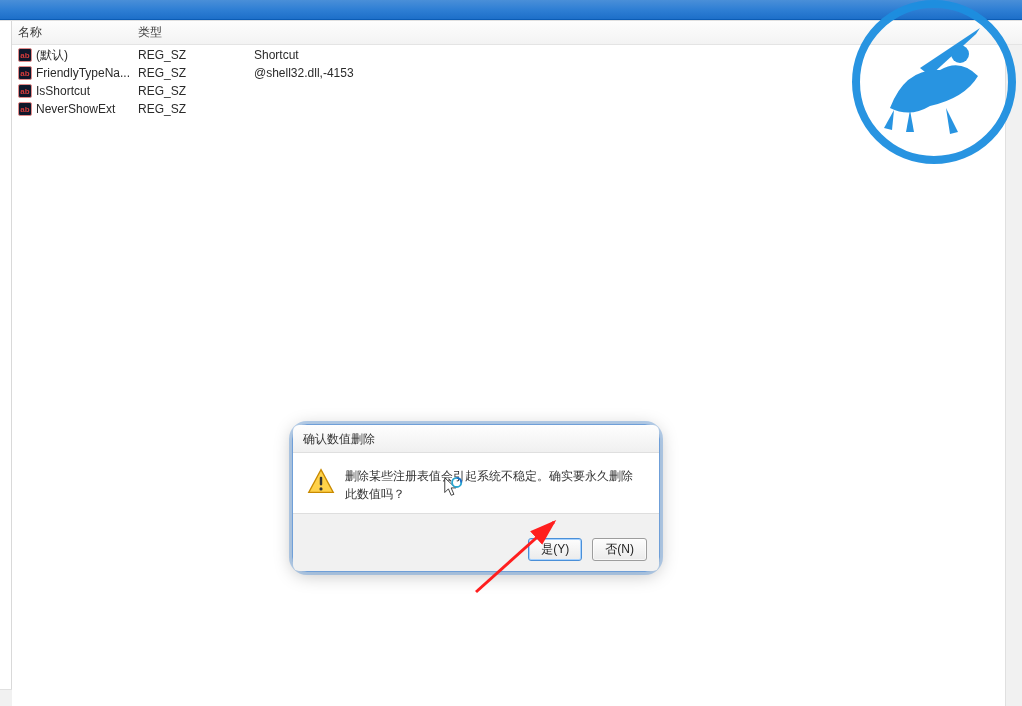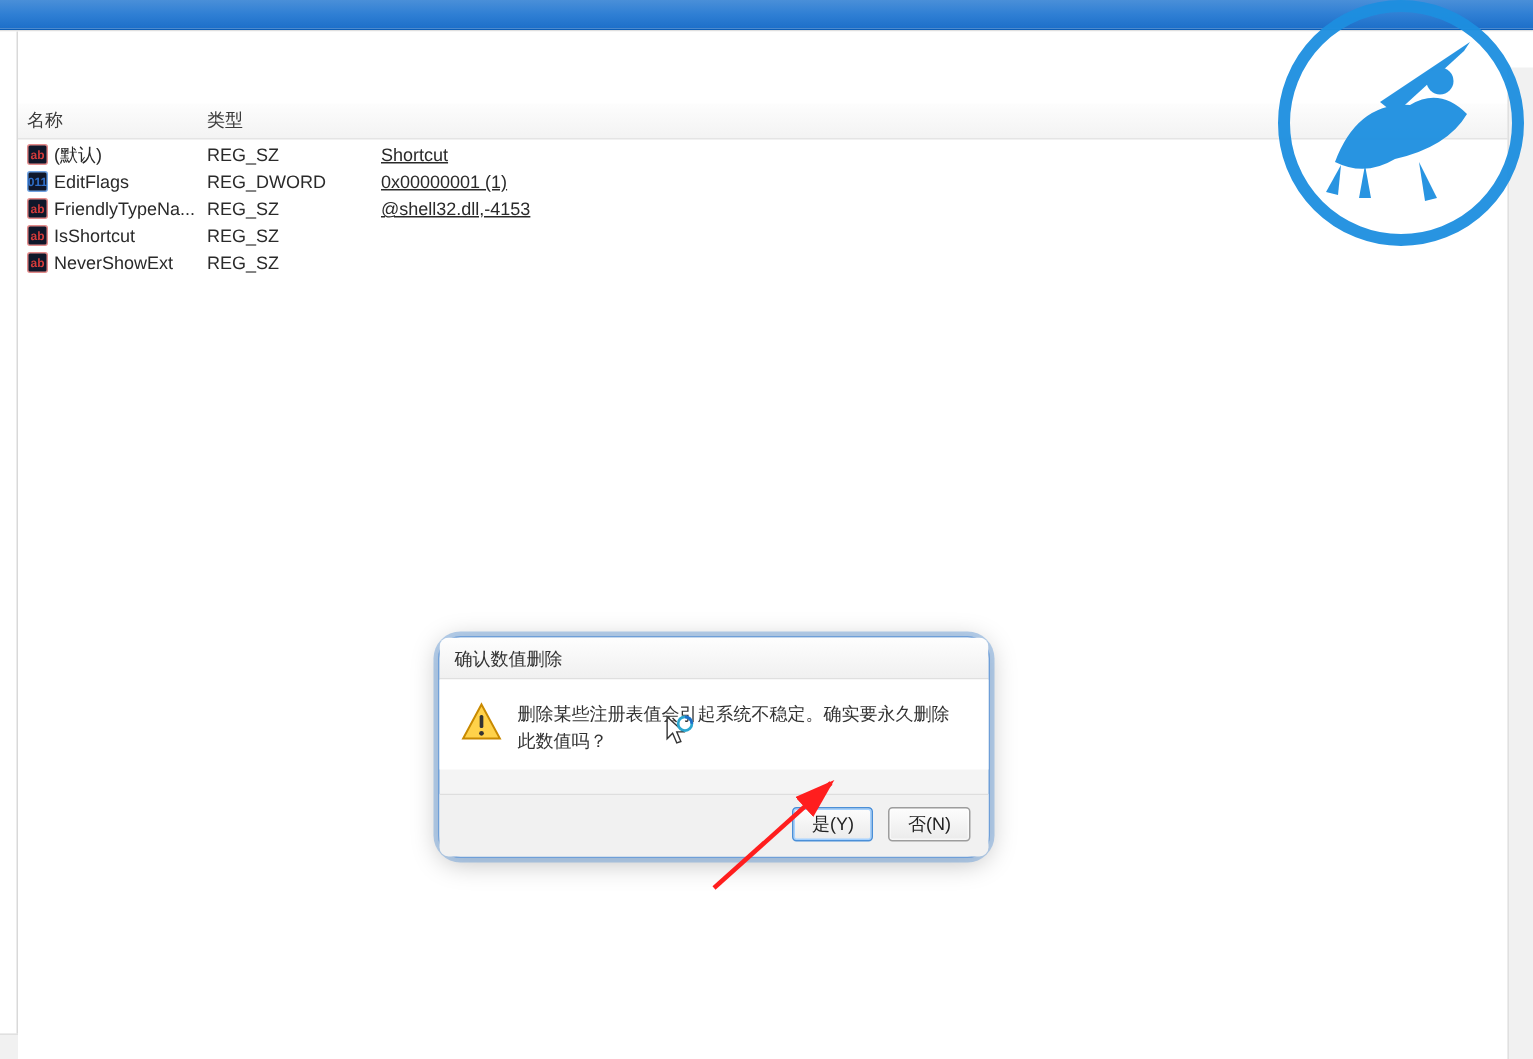--- a/index.html
+++ b/index.html
@@ -34,21 +34,20 @@
       position: relative;
     }
     .grid-header {
       display: flex;
       height: 24px;
       align-items: center;
       border-bottom: 1px solid #e4e4e4;
       font-size: 12px;
       color: #3a3a3a;
       background: linear-gradient(#fdfdfd, #f3f3f3);
-      margin-top: 48px;
     }
     .col {
       padding: 0 6px;
       height: 100%;
       display: flex;
       align-items: center;
       border-right: 1px solid transparent;
     }
     .col-name { width: 120px; }
     .col-type { width: 116px; }
@@ -65,21 +64,21 @@
       padding: 0 6px;
       display: flex;
       align-items: center;
       height: 100%;
       white-space: nowrap;
       overflow: hidden;
       text-overflow: ellipsis;
     }
     .row .c-name { width: 120px; gap: 4px; }
     .row .c-type { width: 116px; }
-    .row .c-data { flex: 1; text-decoration: underline; }
+    .row .c-data { flex: 1; }
     .reg-icon {
       width: 14px;
       height: 14px;
       display: inline-flex;
       align-items: center;
       justify-content: center;
       font-size: 8px;
       font-weight: bold;
       border: 1px solid;
       border-radius: 2px;
@@ -140,25 +139,24 @@
     }
     .warn-icon svg { width: 100%; height: 100%; }
     .dlg-msg {
       color: #333;
       line-height: 1.5;
     }
     .dlg-footer {
       display: flex;
       justify-content: flex-end;
       gap: 10px;
-      padding: 8px 12px 10px;
+      padding: 24px 12px 10px;
       background: #f1f1f1;
       border-top: 1px solid #dedede;
       border-radius: 0 0 6px 6px;
-      margin-top: 16px;
     }
     .btn {
       min-width: 52px;
       padding: 2px 12px;
       background: linear-gradient(#fdfdfd, #ebebeb);
       border: 1px solid #9d9d9d;
       border-radius: 3px;
       font-size: 12px;
       color: #222;
       cursor: pointer;
@@ -213,28 +211,20 @@
     </div>
 
     <div class="rows">
       <div class="row">
         <div class="cell c-name">
           <span class="reg-icon str">ab</span>
           <span>(默认)</span>
         </div>
         <div class="cell c-type">REG_SZ</div>
         <div class="cell c-data">Shortcut</div>
-      </div>
-      <div class="row">
-        <div class="cell c-name">
-          <span class="reg-icon bin">011</span>
-          <span>EditFlags</span>
-        </div>
-        <div class="cell c-type">REG_DWORD</div>
-        <div class="cell c-data">0x00000001 (1)</div>
       </div>
       <div class="row">
         <div class="cell c-name">
           <span class="reg-icon str">ab</span>
           <span>FriendlyTypeNa...</span>
         </div>
         <div class="cell c-type">REG_SZ</div>
         <div class="cell c-data">@shell32.dll,-4153</div>
       </div>
       <div class="row">

